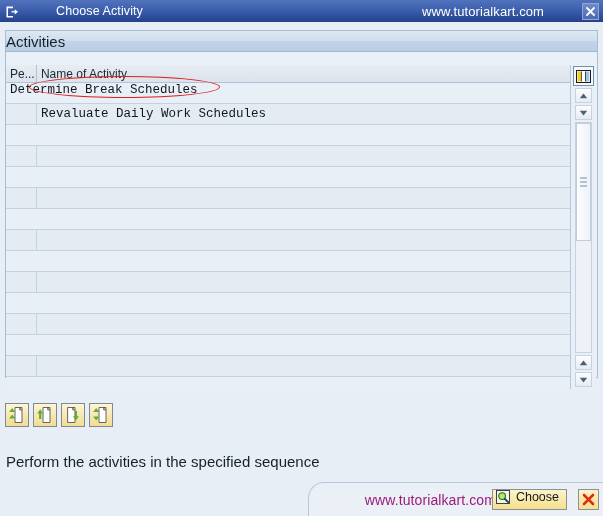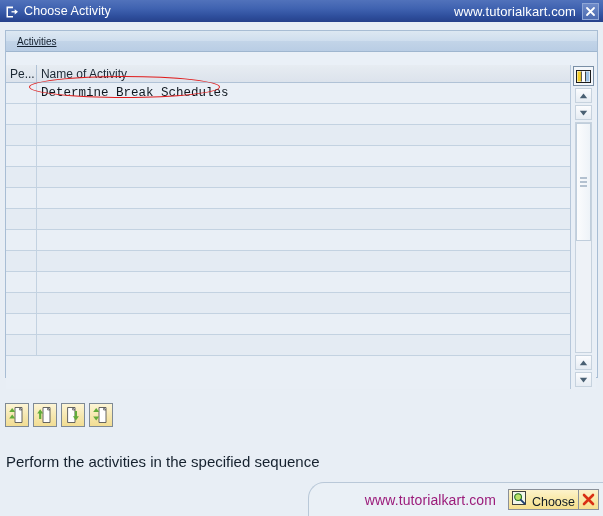--- a/index.html
+++ b/index.html
@@ -29,20 +29,21 @@
     left: 0; top: 0;
     width: 603px;
     height: 22px;
     background: linear-gradient(to bottom, #4d6bb5 0%, #375architecture 0%, #3f5fae 35%, #2f4d9b 60%, #27418a 100%);
     background: linear-gradient(to bottom, #5172bb 0%, #3f62b0 40%, #2e4e9c 75%, #26418b 100%);
     display: flex;
     align-items: center;
     color: #ffffff;
     box-sizing: border-box;
     padding: 0 2px 0 4px;
+    gap: 32px;
   }
   .title-icon {
     width: 16px; height: 15px;
     flex: 0 0 auto;
     display: flex; align-items: center; justify-content: center;
     margin-right: 4px;
   }
   .title-text {
     font-size: 12.5px;
     letter-spacing: 0.1px;
@@ -75,25 +76,23 @@
     border: 1px solid #a8bdd4;
     box-sizing: border-box;
     background: #eaf0f7;
   }
   .panel-header {
     height: 21px;
     background: linear-gradient(to bottom, #dde8f2 0%, #cfdeee 48%, #c2d4e8 52%, #b9cde4 100%);
     border-bottom: 1px solid #9fb6cf;
     display: flex;
     align-items: center;
-    padding-left: 11px;
     box-sizing: border-box;
     color: #14202e;
-    font-size: 10px;
-    text-decoration: underline;
+    font-size: 15px;
   }
 
   
   .grid-wrap {
     position: absolute;
     left: 0; top: 34px;
     width: 591px;
     height: 324px;
     display: flex;
     box-sizing: border-box;
@@ -142,21 +141,21 @@
     align-items: center;
     padding-left: 4px;
     overflow: hidden;
     white-space: nowrap;
     font-family: "Liberation Mono", "DejaVu Sans Mono", monospace;
     font-size: 12.5px;
     color: #101820;
   }
   .gc.c0 { width: 31px; }
   .gc.c1 { width: 534px; border-right: none; }
-  .grow.band-a { background: #e9eff6; }
+  .grow.band-a { background: #e9eff6; flex-direction: column; }
   .grow.band-b { background: #e4ebf3; }
 
   
   .grid-side {
     width: 25px;
     height: 100%;
     background: #e9eff6;
     box-sizing: border-box;
     display: flex;
     flex-direction: column;
@@ -263,25 +262,25 @@
   .bottom-brand {
     position: absolute;
     right: 107px; bottom: 8px;
     font-size: 14px;
     color: #9b1b7a;
     white-space: nowrap;
     letter-spacing: .1px;
   }
   .choose-btn {
     position: absolute;
-    right: 20px; bottom: 6px;
+    right: 36px; bottom: 6px;
     height: 21px;
     border: 1px solid #8a9099;
     background: linear-gradient(to bottom,#fdf3cb 0%,#f9e9a9 50%,#f6df8d 100%);
-    display: flex; align-items: flex-end;
+    display: flex; align-items: flex-start;
     padding: 0 7px 0 3px;
     box-sizing: border-box;
     font-size: 12.5px;
     color: #0f1923;
     gap: 5px;
   }
   .cancel-btn {
     position: absolute;
     right: 4px; bottom: 6px;
     width: 21px; height: 21px;
@@ -321,20 +320,24 @@
 
       <div class="grid-main">
         <div class="grid-head">
           <div class="gh c0">Pe...</div>
           <div class="gh c1">Name of Activity</div>
         </div>
         <div class="grid-body" id="grid-body">
             <div class="grow band-a">
               <div class="gc c0"></div>
               <div class="gc c1">Determine Break Schedules</div>
+            </div>
+            <div class="grow band-b">
+              <div class="gc c0"></div>
+              <div class="gc c1">Revaluate Daily Work Schedules</div>
             </div>
             <div class="grow band-a">
               <div class="gc c0"></div>
               <div class="gc c1"></div>
             </div>
             <div class="grow band-b">
               <div class="gc c0"></div>
               <div class="gc c1"></div>
             </div>
             <div class="grow band-a">

